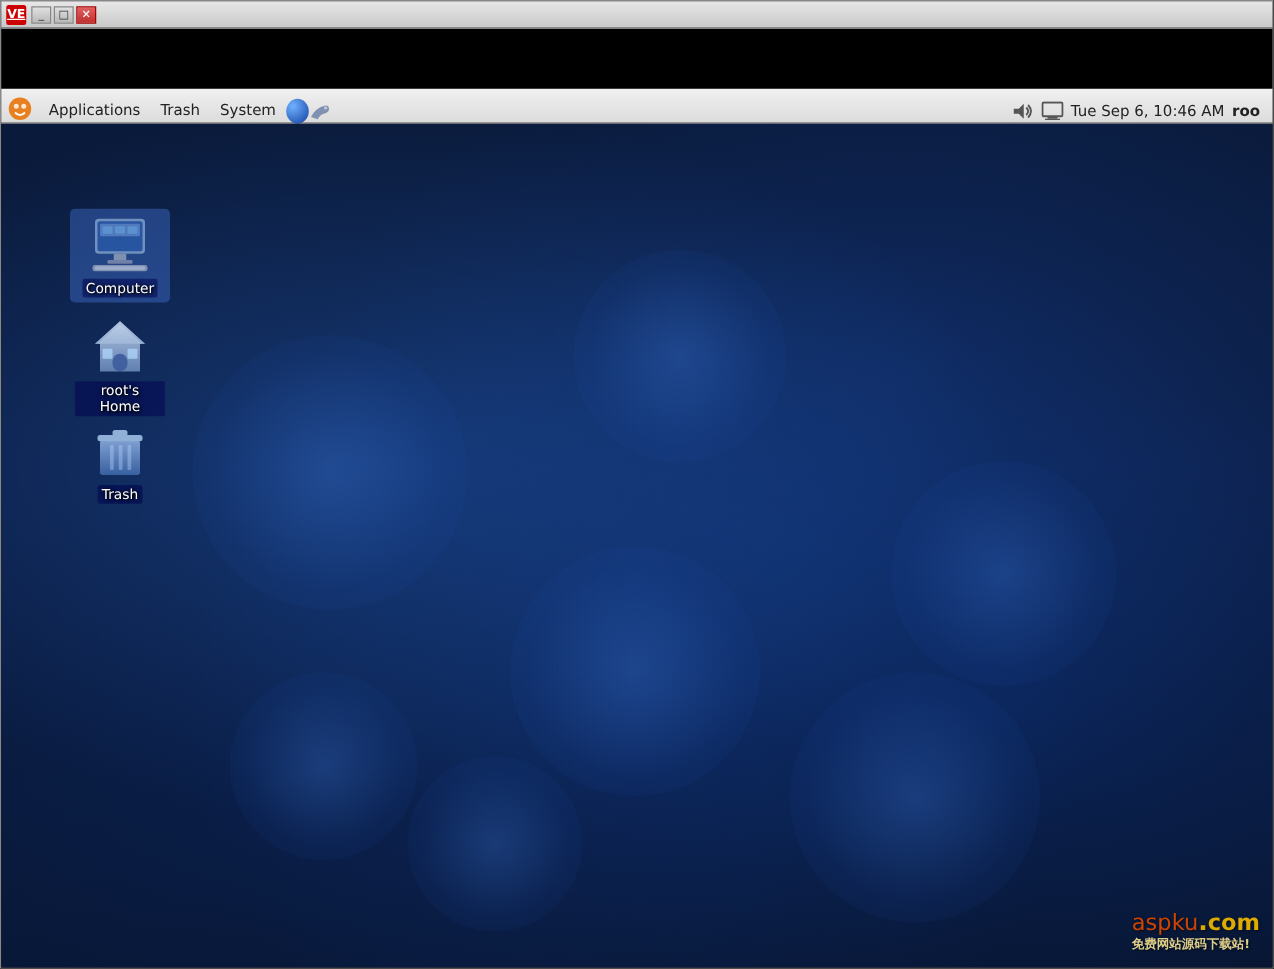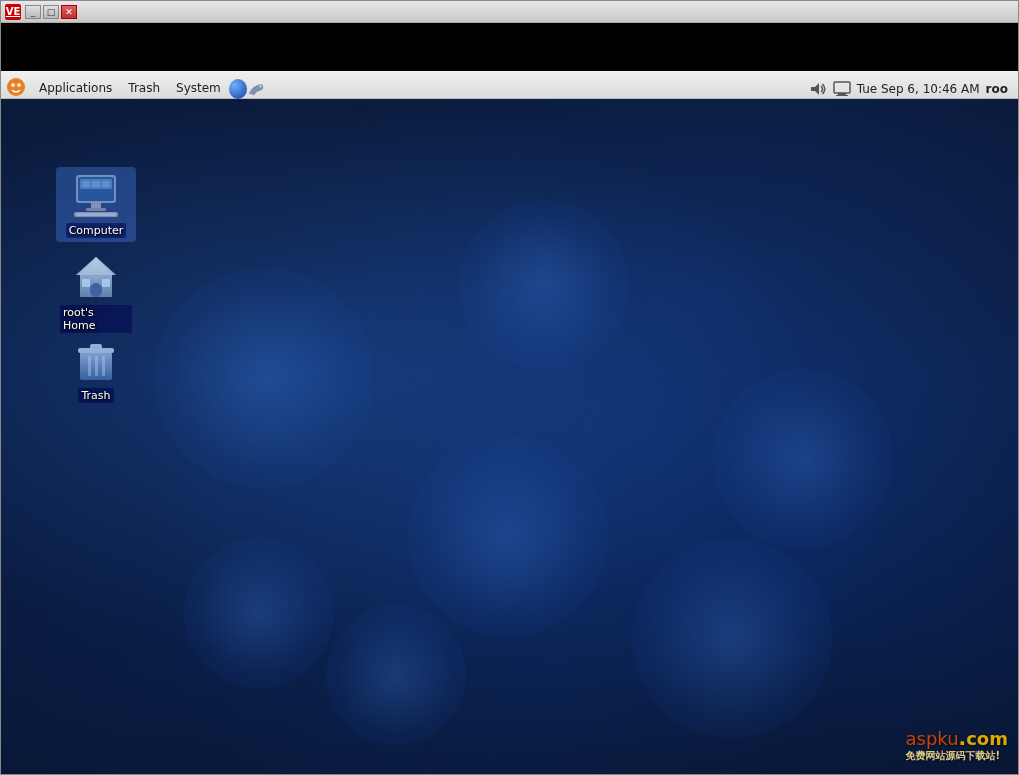--- a/index.html
+++ b/index.html
@@ -167,20 +167,21 @@
       width: 48px;
       height: 48px;
       margin-bottom: 4px;
       display: flex;
       align-items: center;
       justify-content: center;
     }
     .desktop-icon .icon-label {
       font-size: 11px;
       color: white;
+      text-align: center;
       text-shadow: 1px 1px 2px #000, 0 0 4px #000;
       line-height: 1.2;
       background: rgba(0,0,80,0.5);
       padding: 1px 3px;
       border-radius: 2px;
     }
 
     
     .computer-icon-svg {
       width: 48px;

